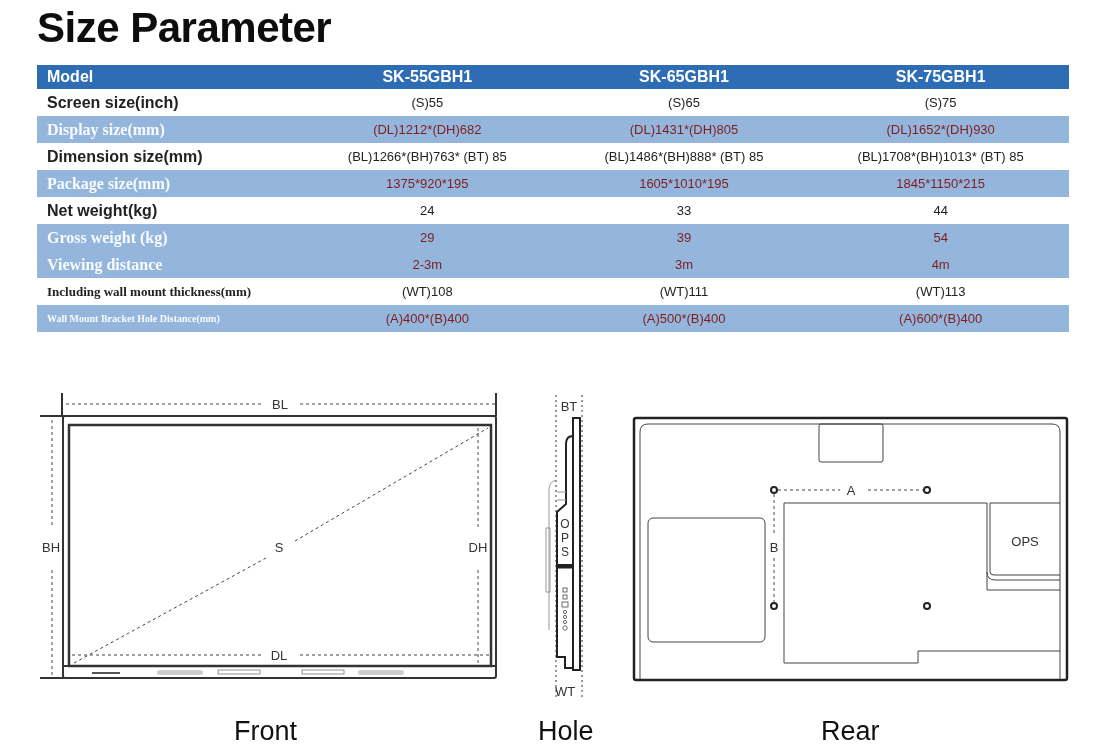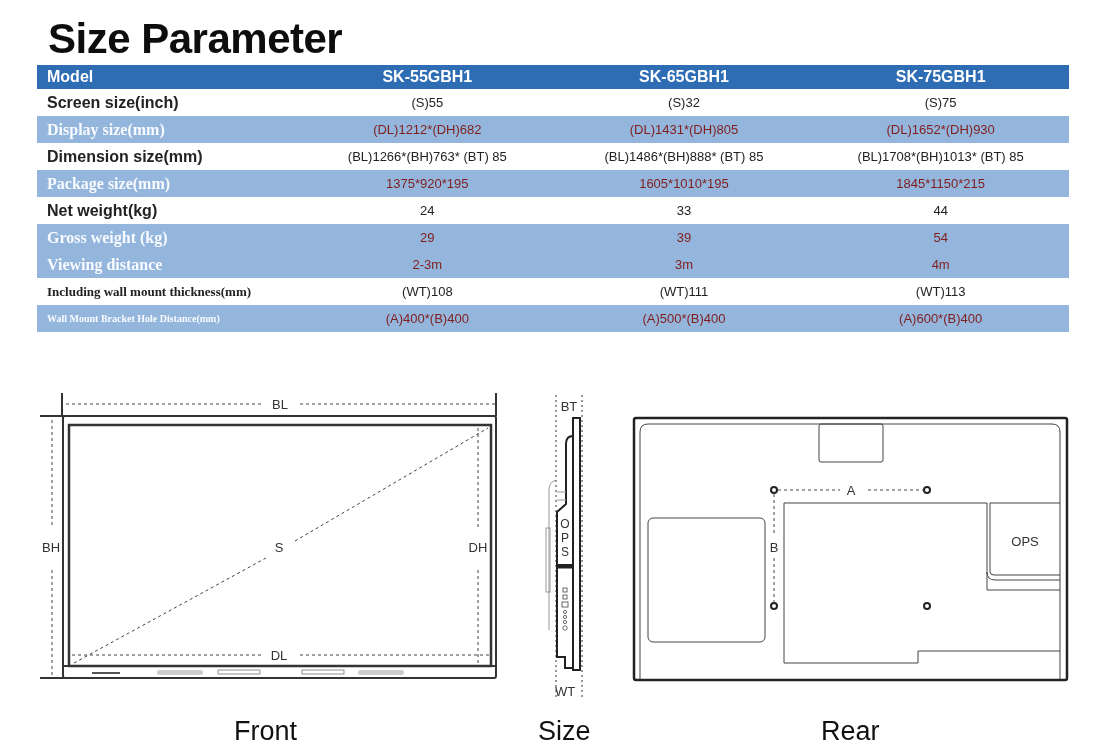--- a/index.html
+++ b/index.html
@@ -1,17 +1,17 @@
 <!DOCTYPE html>
 <html><head>
 <meta charset="utf-8">
 <style>
   html, body { margin:0; padding:0; background:#ffffff; }
   body { width:1101px; height:756px; position:relative; overflow:hidden; font-family:"Liberation Sans", sans-serif; color:#111; }
-  .title { position:absolute; left:37px; top:4px; font-size:42px; font-weight:bold; letter-spacing:-0.5px; color:#0d0d0d; margin:11px; }
+  .title { position:absolute; left:37px; top:4px; font-size:42px; font-weight:bold; letter-spacing:-0.5px; color:#0d0d0d; margin:0; }
   table.spec { position:absolute; left:37px; top:65px; width:1032px; border-collapse:collapse; table-layout:fixed; }
   table.spec td, table.spec th { height:27px; padding:0; font-size:13px; text-align:center; white-space:nowrap; }
   table.spec th { background:#2e6db4; color:#fff; font-weight:bold; font-size:16px; height:24px; }
   table.spec th.label { text-align:left; padding-left:10px; }
   table.spec td.label { text-align:left; padding-left:10px; font-weight:bold; font-size:16px; }
   table.spec tr.odd td { background:#ffffff; color:#222; }
   table.spec tr.even td { background:#95b6dc; color:#7f1d1d; }
   table.spec tr.even td.label { color:#f8fbff;font-family:Liberation Serif, serif; }
   table.spec td.small { font-size:13px;font-family:Liberation Serif, serif; }
   table.spec td.tiny { font-size:10px; }
@@ -35,21 +35,21 @@
   <tbody>
       <tr>
     <th class="label">Model</th>
     <th>SK-55GBH1</th>
     <th>SK-65GBH1</th>
     <th>SK-75GBH1</th>
   </tr>
   <tr class="odd">
     <td class="label">Screen size(inch)</td>
     <td>(S)55</td>
-    <td>(S)32</td>
+    <td>(S)65</td>
     <td>(S)75</td>
   </tr>
   <tr class="even">
     <td class="label">Display size(mm)</td>
     <td>(DL)1212*(DH)682</td>
     <td>(DL)1431*(DH)805</td>
     <td>(DL)1652*(DH)930</td>
   </tr>
   <tr class="odd">
     <td class="label">Dimension size(mm)</td>
@@ -200,14 +200,14 @@
     <circle cx="927" cy="606" r="3"></circle>
   </g>
   <g font-size="13" fill="#333" text-anchor="middle">
     <text x="851" y="495">A</text>
     <text x="774" y="552">B</text>
     <text x="1025" y="546">OPS</text>
   </g>
 </svg>
 
 <div class="caption" style="left:234px;">Front</div>
-<div class="caption" style="left:538px;">Size</div>
+<div class="caption" style="left:538px;">Hole</div>
 <div class="caption" style="left:821px;">Rear</div>
 
 </body></html>

